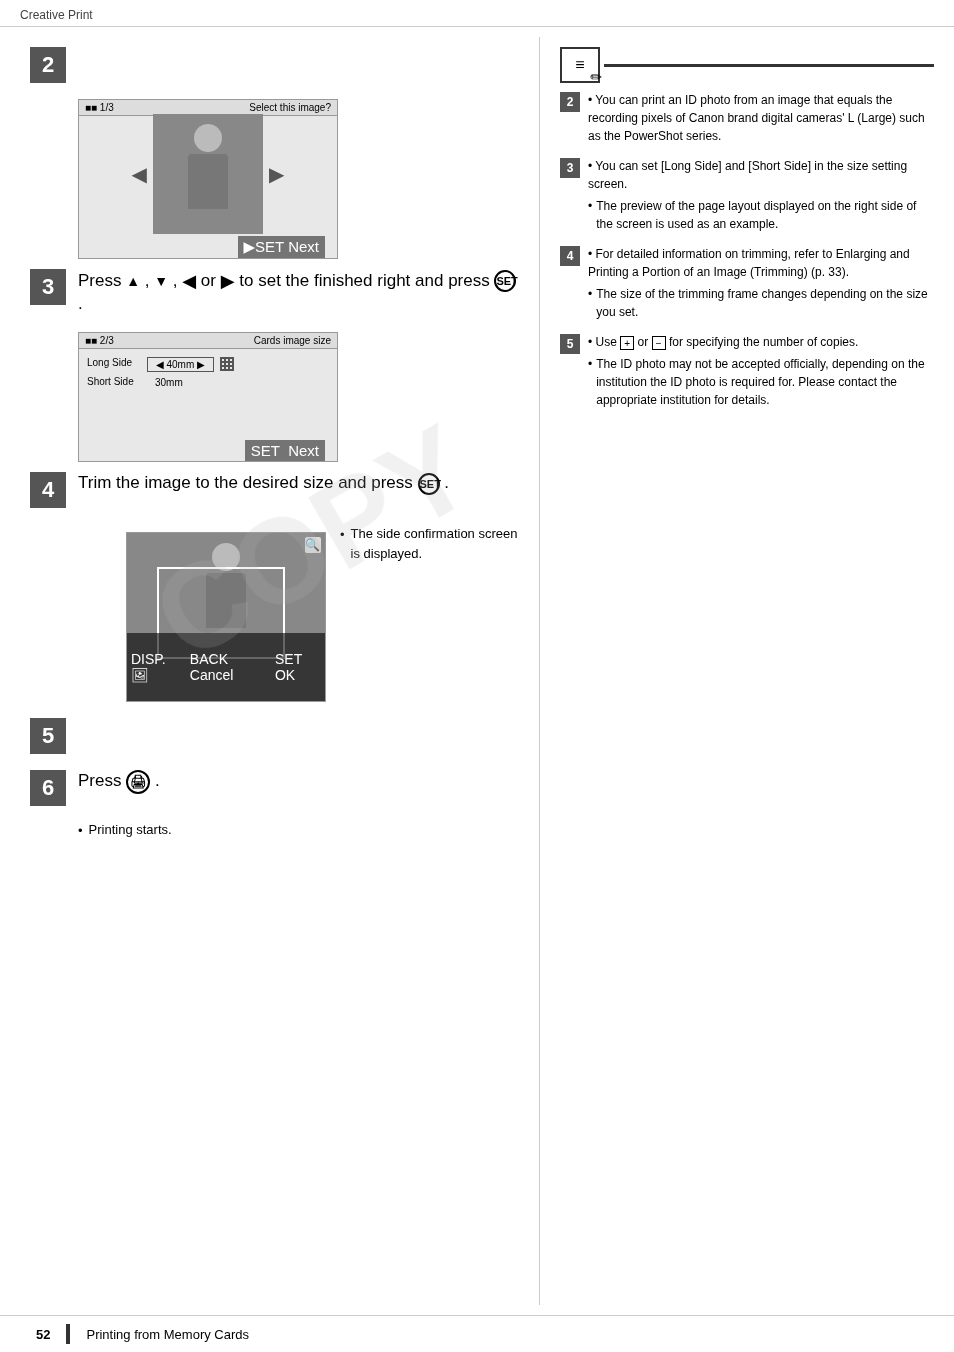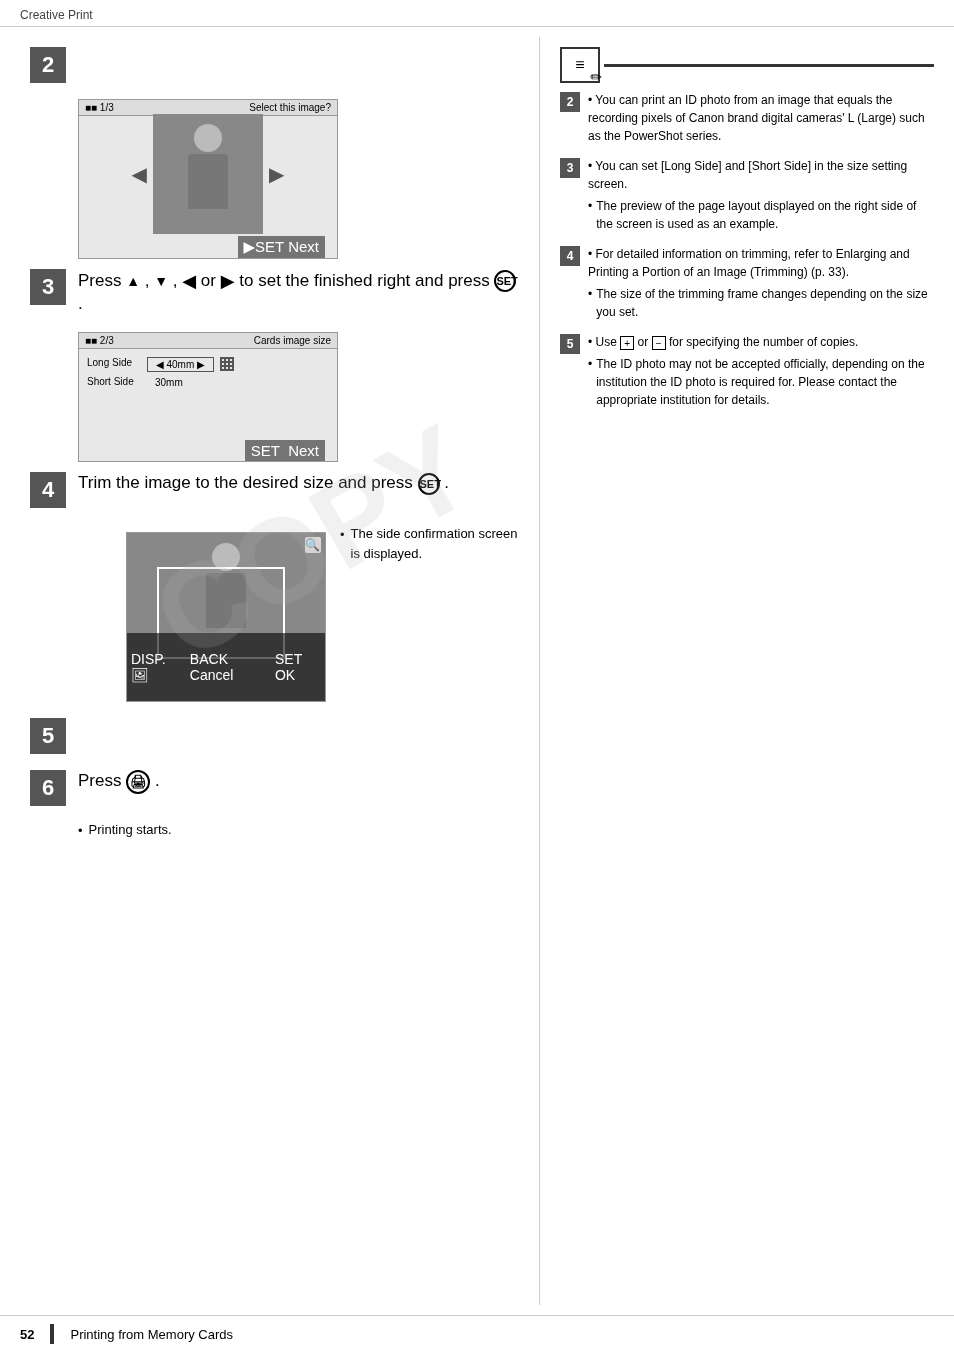--- a/index.html
+++ b/index.html
@@ -340,21 +340,21 @@
       width: 14px;
       height: 14px;
       font-size: 10px;
       text-align: center;
       line-height: 13px;
       vertical-align: middle;
     }
 
     
     .footer {
-      padding: 8px 20px;
+      padding: 8px 36px;
       border-top: 1px solid #ccc;
       display: flex;
       align-items: center;
       gap: 16px;
     }
     .footer-page {
       font-size: 13px;
       font-weight: bold;
     }
     .footer-divider {

